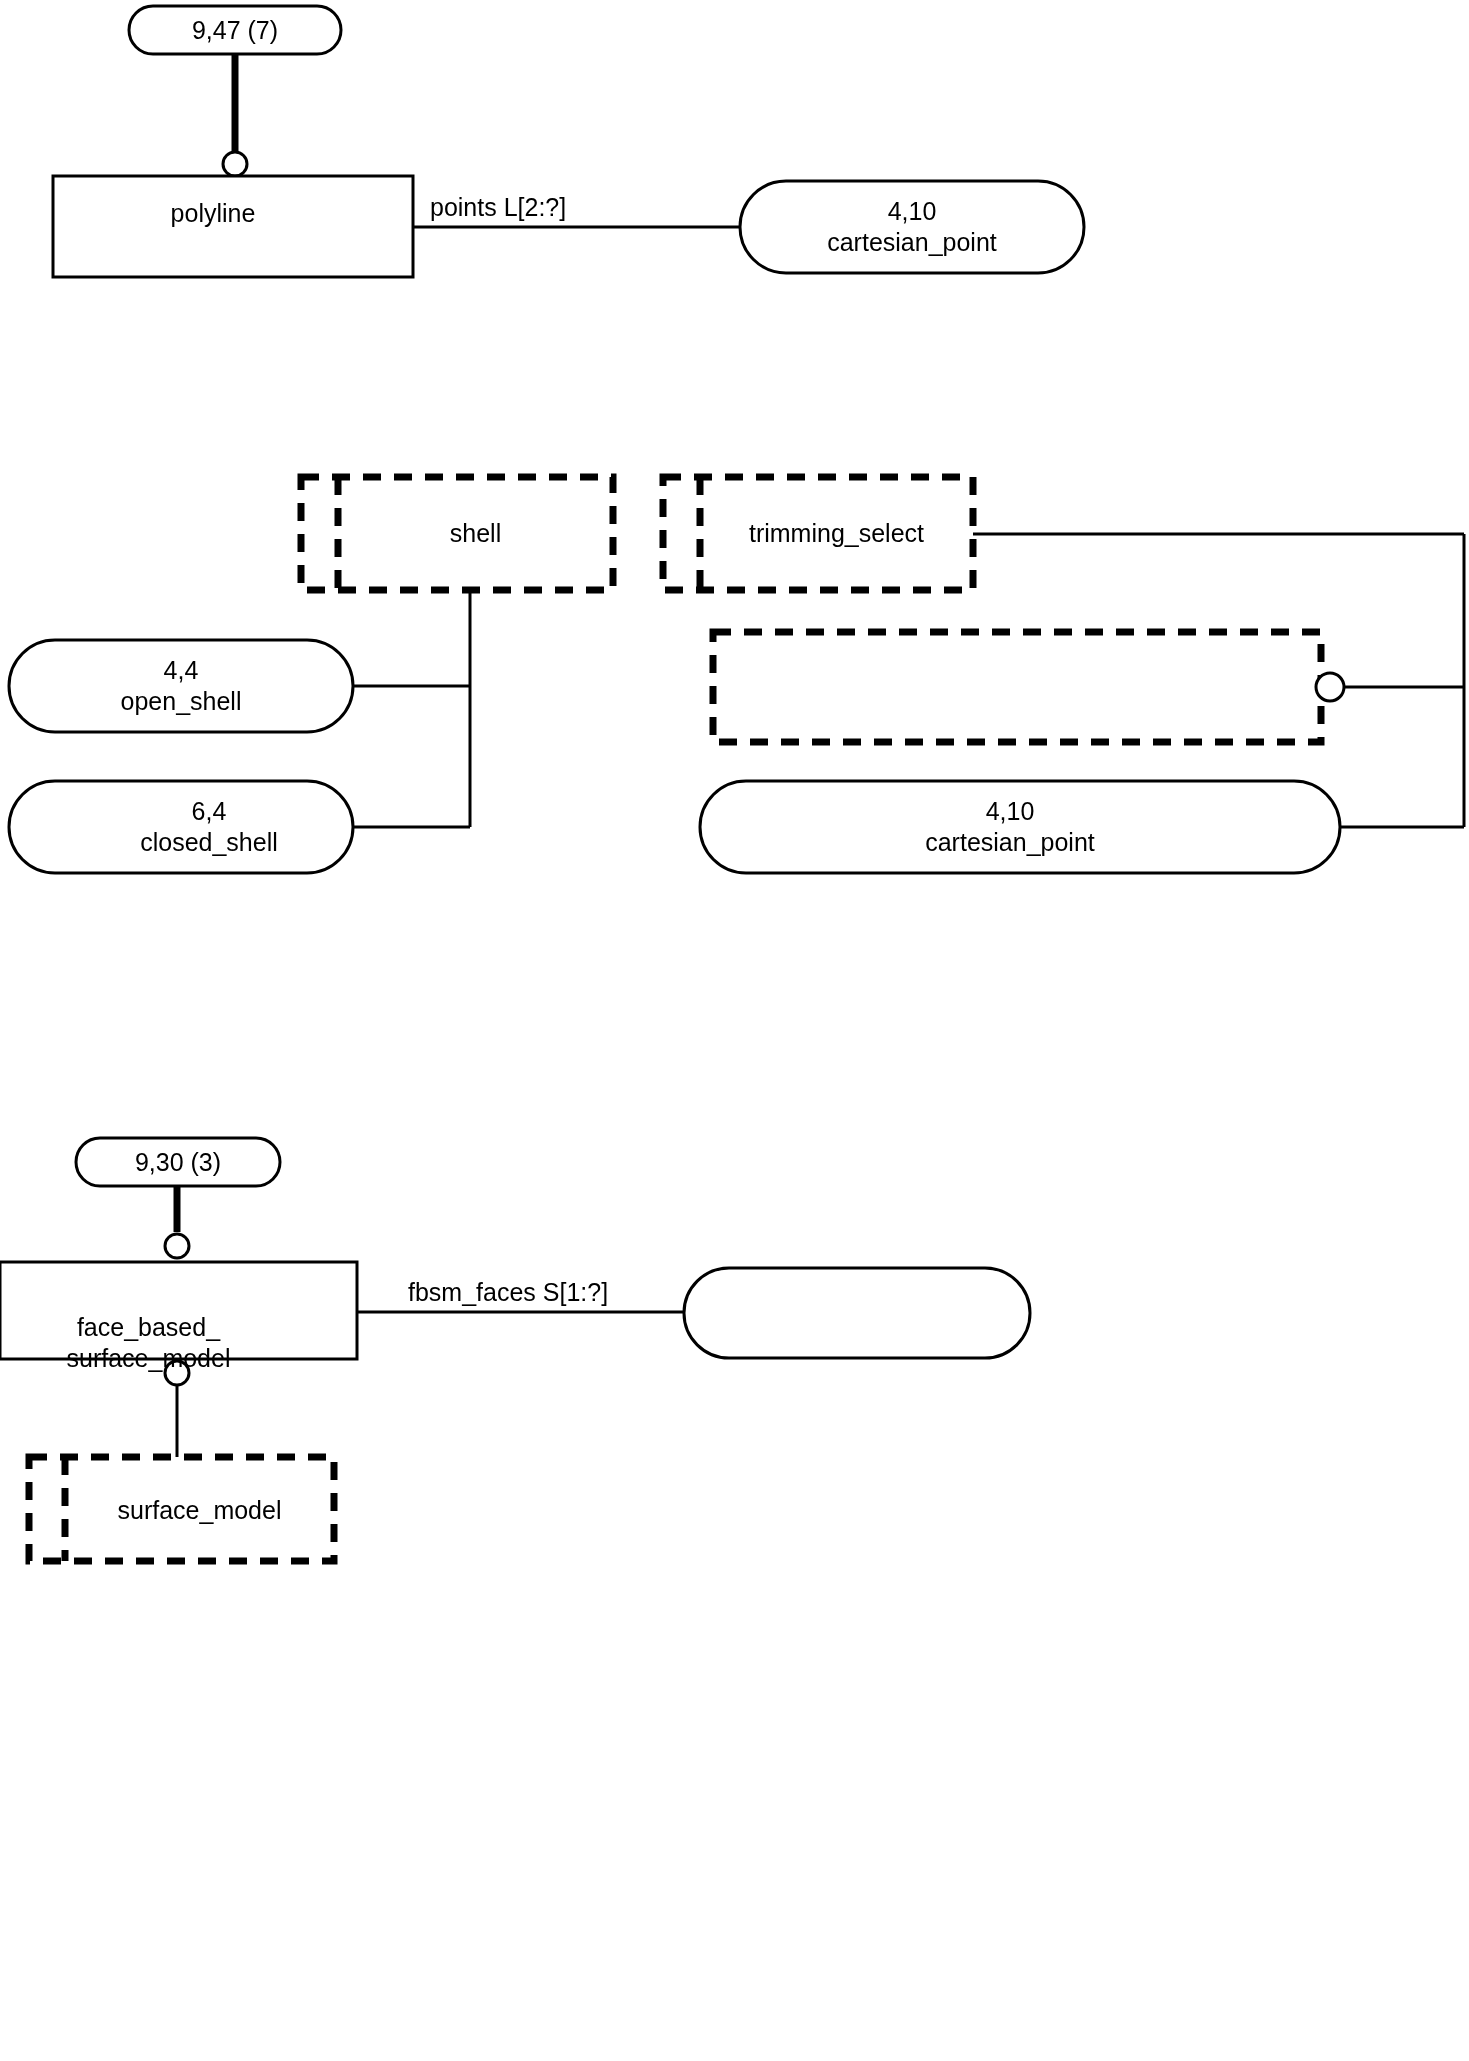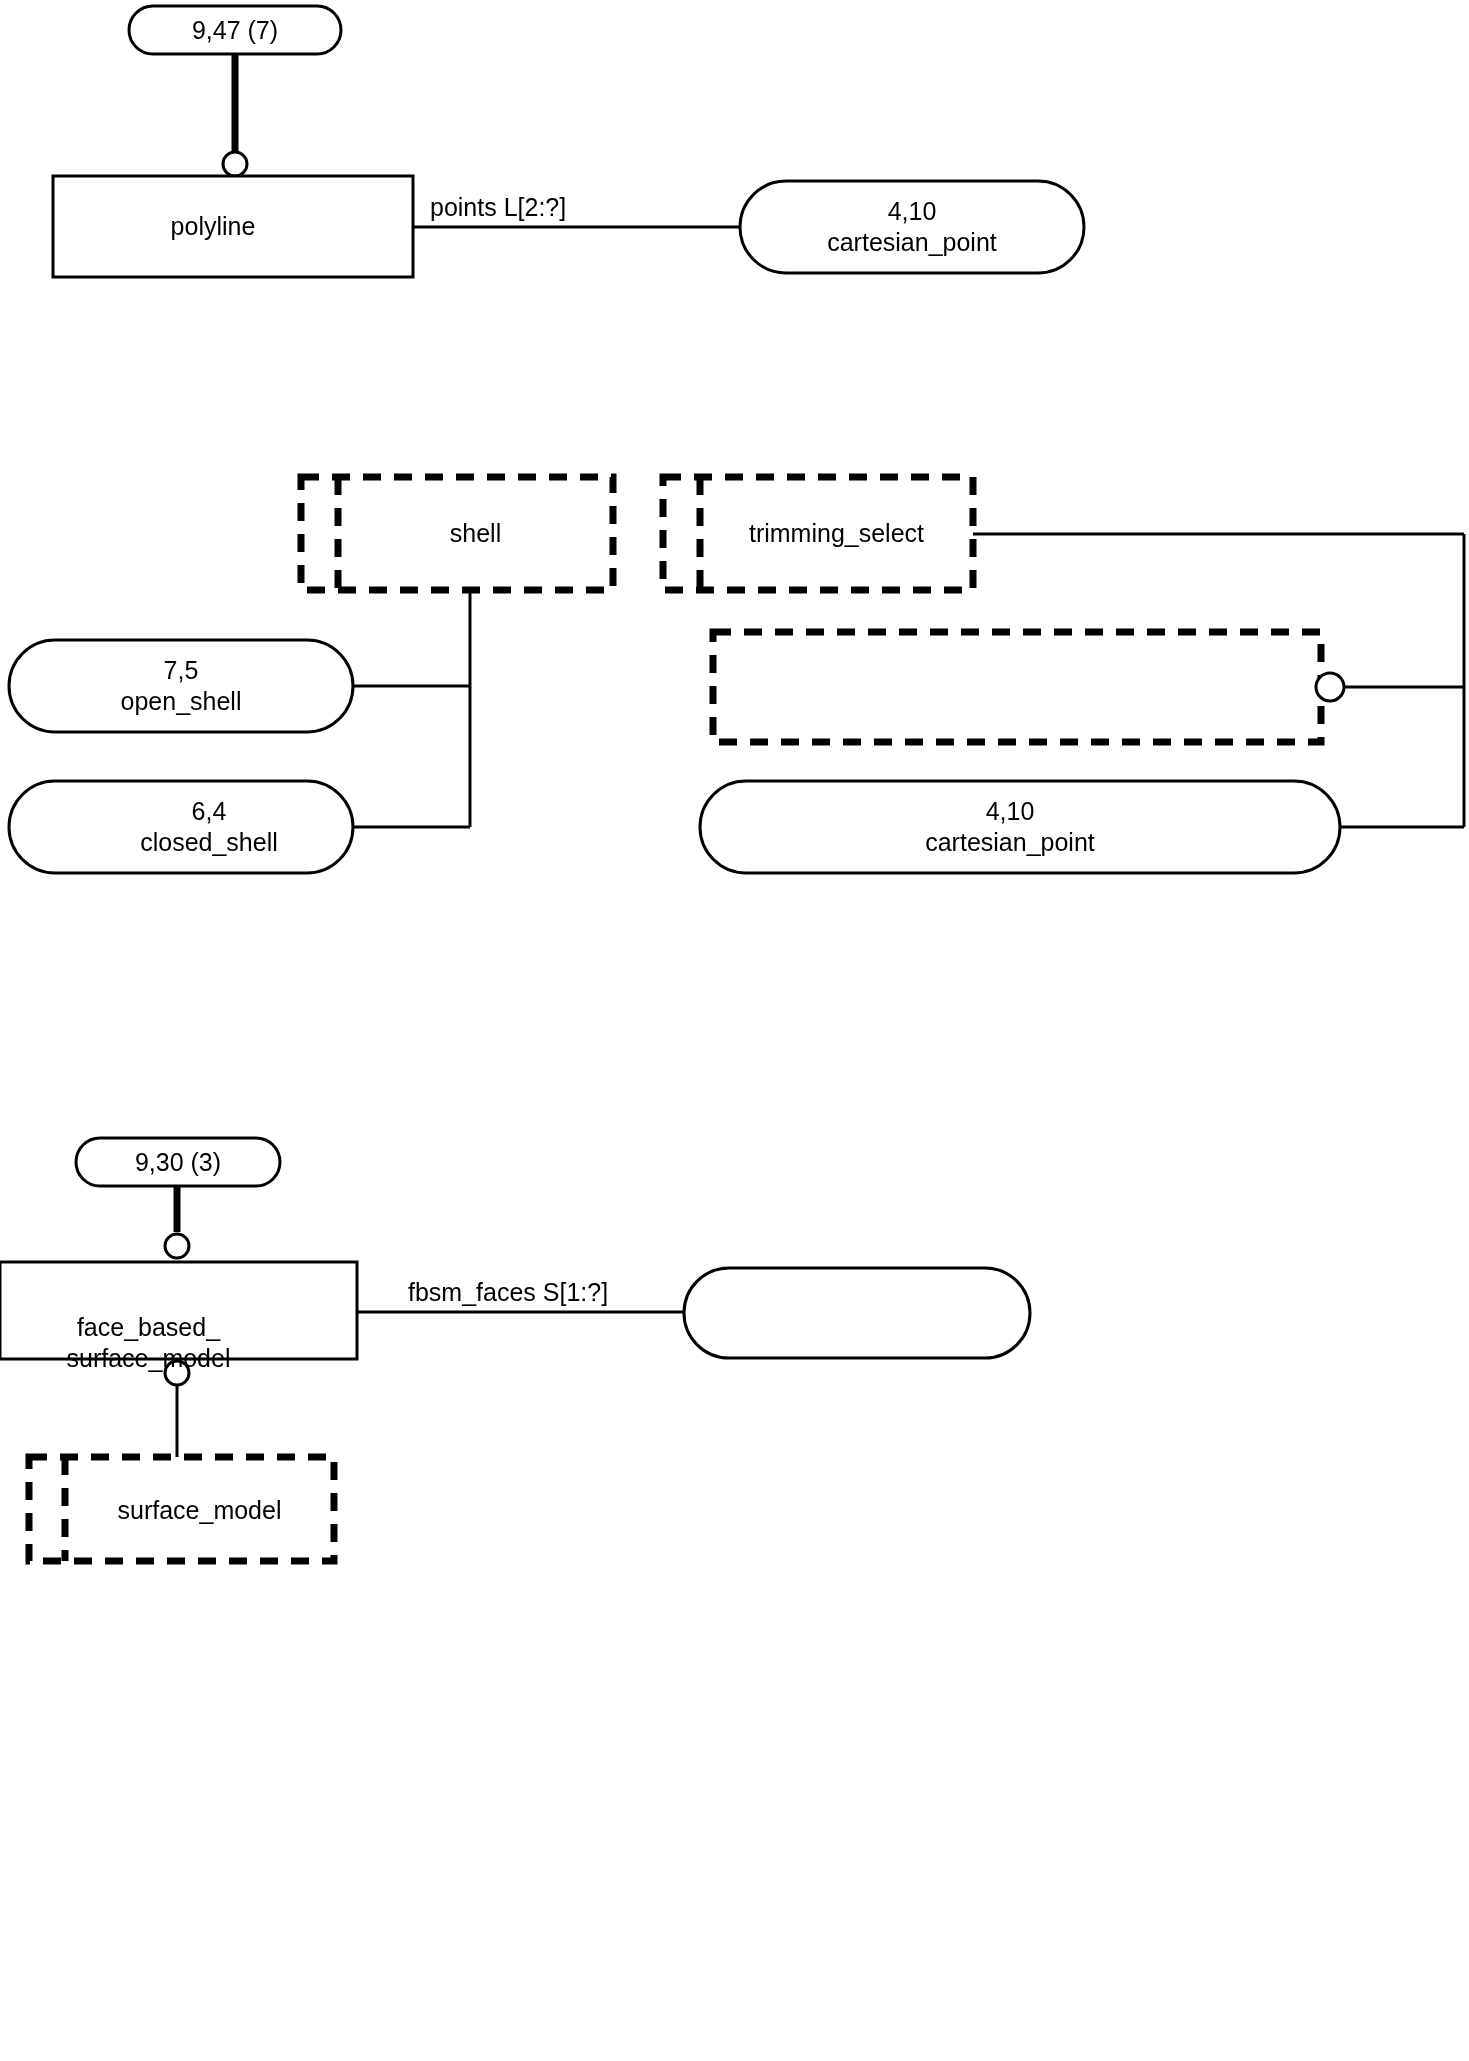--- a/index.html
+++ b/index.html
@@ -108,30 +108,30 @@
     <circle cx="177" cy="1373" r="12" fill="#ffffff" stroke="#000000" stroke-width="3"></circle>
     <line x1="177" y1="1385" x2="177" y2="1457" stroke="#000000" stroke-width="3"></line>
 
     <rect x="29" y="1457" width="305" height="104" fill="#ffffff" stroke="#000000" stroke-width="7" stroke-dasharray="18 13"></rect>
     <line x1="65" y1="1457" x2="65" y2="1561" stroke="#000000" stroke-width="7" stroke-dasharray="18 13"></line>
 
   </svg>
 
   <div class="nd-label page-ref-label" style="left:129px; top:15px; width:212px;">9,47 (7)</div>
 
-  <div class="nd-label" style="left:53px; top:211px; width:320px;">polyline</div>
+  <div class="nd-label" style="left:53px; top:198px; width:320px;">polyline</div>
 
   <div class="edge-label" style="left:430px; top:193px;">points L[2:?]</div>
 
   <div class="nd-label" style="left:740px; top:196px; width:344px;">4,10
 cartesian_point</div>
 
   <div class="nd-label" style="left:338px; top:518px; width:275px;">shell</div>
 
-  <div class="nd-label" style="left:9px; top:655px; width:344px;">7,5
+  <div class="nd-label" style="left:9px; top:655px; width:344px;">4,4
 open_shell</div>
 
   <div class="nd-label" style="left:9px; top:796px; width:400px;">6,4
 closed_shell</div>
 
   <div class="nd-label" style="left:700px; top:518px; width:273px;">trimming_select</div>
 
 
   <div class="nd-label" style="left:700px; top:796px; width:620px;">4,10
 cartesian_point</div>

